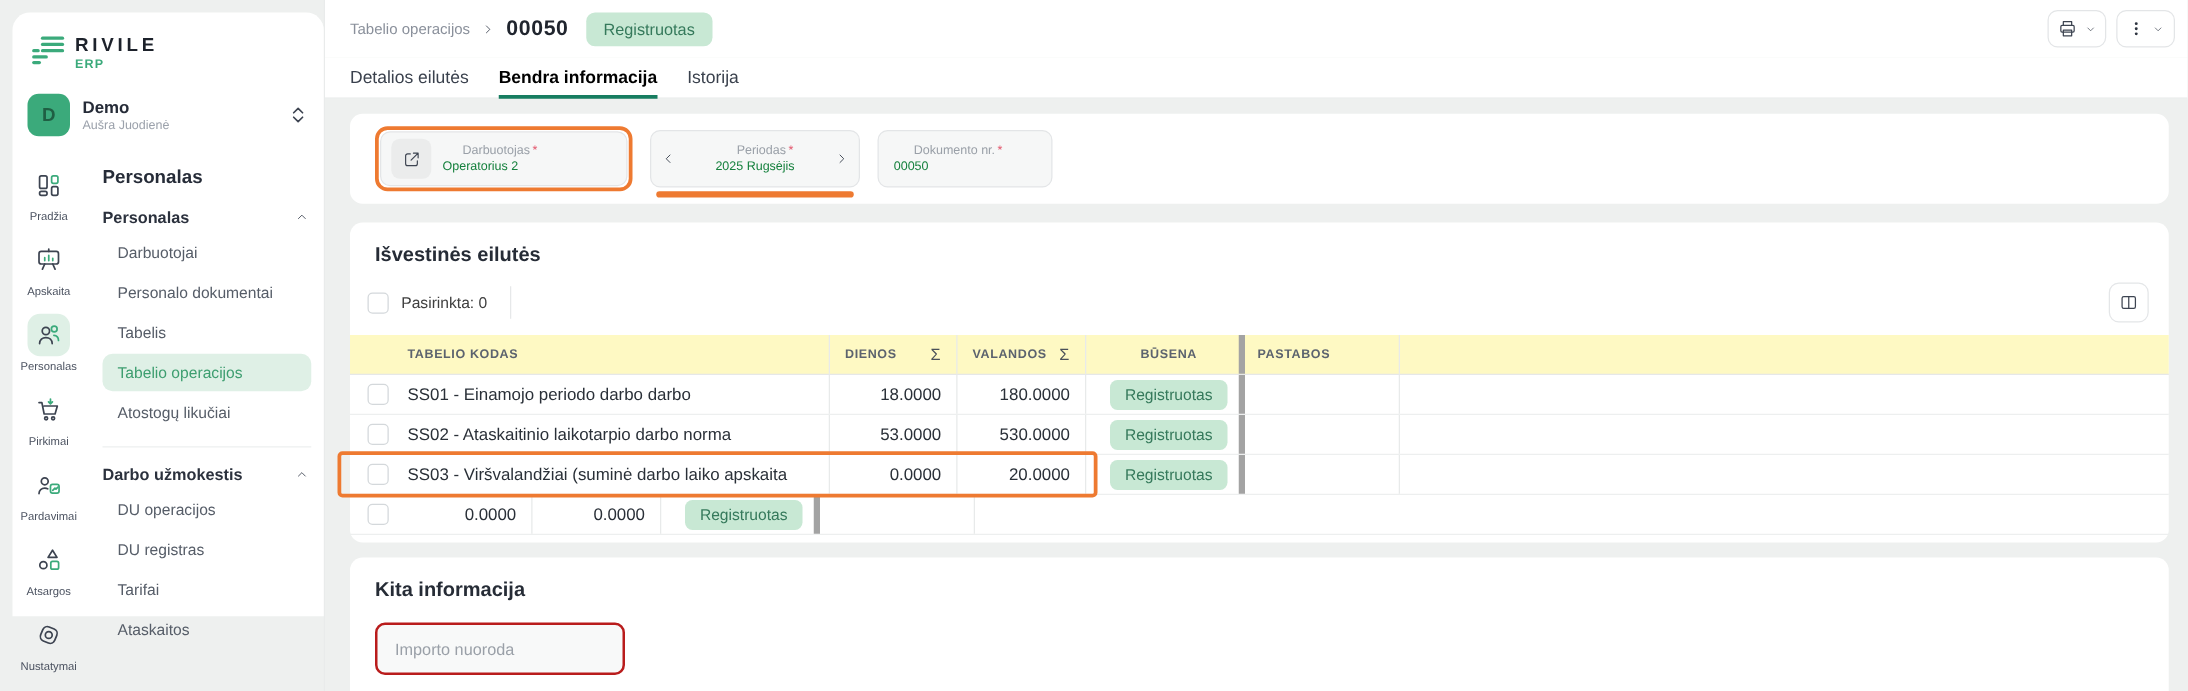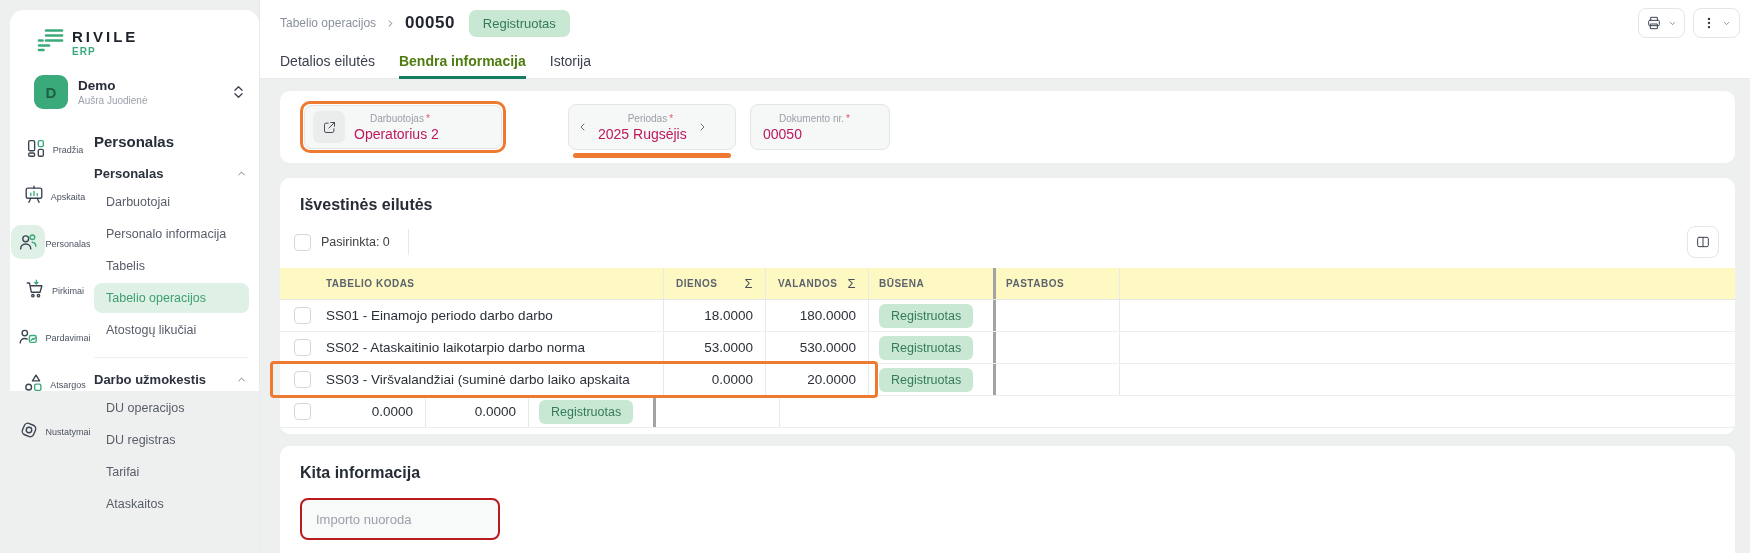--- a/index.html
+++ b/index.html
@@ -15,36 +15,36 @@
     --active-bg:#DFF0E6; --active-text:#3E9E70;
     --ink:#22283100; --muted:#8A909B; --line:#E7E9EB;
     --orange:#EE7A31; --field-bg:#F6F7F7; --tabline:#177D60;
   }
   svg { display:block; }
   .st { fill:none; stroke:#3D4451; stroke-width:1.5; stroke-linecap:round; stroke-linejoin:round; }
   .gacc { stroke:var(--green); }
 
   
   .sidebar {
-    position:absolute; left:10px; top:10px; width:249px; height:381px;
-    background:#fff; border-radius:14px 14px 0 0; z-index:5;padding-left:12px;
+    position:absolute; left:10px; top:10px; width:249px; height:483px;
+    background:#fff; border-radius:14px 14px 0 0; z-index:5;
   }
   .logo-row { display:flex; align-items:flex-start; gap:8px; padding:16px 0 0 14px; }
   .brand { font-size:15px; font-weight:700; letter-spacing:3px; color:#1D222B; margin-top:2px; }
   .brand-sub { font-size:10px; font-weight:700; letter-spacing:1px; color:var(--green); margin-top:1px; }
   .user-row { position:relative; display:flex; align-items:center; gap:10px; margin:18px 12px 0 12px; }
   .avatar { width:34px; height:34px; border-radius:9px; background:var(--green); color:#1F5F43;
             font-size:15px; font-weight:700; display:flex; align-items:center; justify-content:center; }
   .user-name { font-size:13.5px; font-weight:700; color:#262C38; }
   .user-sub { font-size:10px; color:#9BA1AB; margin-top:2px; }
   .user-expander { position:absolute; right:2px; top:9px; }
 
   .sidebar-body { display:flex; margin-top:14px; }
   .rail { width:58px; display:flex; flex-direction:column; align-items:center; gap:13px; padding-top:8px; }
-  .rail-item { display:flex; flex-direction:row; align-items:center; cursor:pointer; }
+  .rail-item { display:flex; flex-direction:column; align-items:center; cursor:pointer; }
   .rail-ico { width:34px; height:34px; border-radius:10px; display:flex; align-items:center; justify-content:center; }
   .rail-item.active .rail-ico { background:var(--active-bg); }
   .rail-label { font-size:9px; color:#4B5260; margin-top:3px; }
 
   .menu { flex:1; padding:4px 8px 0 14px; }
   .menu-heading { font-size:15px; font-weight:700; color:#262C38; margin:6px 0 16px 0; }
   .menu-section-title { display:flex; align-items:center; justify-content:space-between;
     font-size:13px; font-weight:700; color:#2B313D; cursor:pointer; padding-right:4px; }
   .menu-items { margin-top:6px; }
   .menu-item { font-size:12.5px; color:#565D68; padding:8px 8px 8px 12px; margin:2px 2px 2px 0;
@@ -62,39 +62,39 @@
   .badge { background:var(--badge-bg); color:var(--badge-text); font-size:13px; font-weight:500;
     border-radius:7px; padding:6px 14px; margin-left:14px; }
   .topbar-actions { margin-left:auto; display:flex; gap:8px; }
   .hbtn { width:47px; height:30px; background:#fff; border:1px solid #E3E5E7; border-radius:8px;
     display:flex; align-items:center; justify-content:center; gap:6px; cursor:pointer; }
 
   .tabs { height:33px; background:#fff; border-bottom:1px solid #E8EAEA; display:flex; gap:24px;
     padding-left:20px; }
   .tab { display:flex; align-items:center; font-size:14px; color:#3A414D; cursor:pointer;
     border-bottom:3px solid transparent; margin-bottom:-1px; }
-  .tab.active { font-weight:700; color:#4d7c0f; border-bottom-color:var(--tabline); }
+  .tab.active { font-weight:700; color:#000000; border-bottom-color:var(--tabline); }
 
   .content { padding:12px 16px 0 20px; height:474px; }
   .card { background:#fff; border-radius:10px; width:1455px; }
   .card h2 { font-size:16px; font-weight:700; color:#262C36; padding:18px 0 0 20px; }
 
   
   .form-card { height:72px; display:flex; align-items:center; gap:14px; padding:0 20px; margin-bottom:15px; }
   .field { background:var(--field-bg); border:1px solid #E3E5E7; border-radius:8px; height:46px;
     display:flex; align-items:center; padding:0 12px; gap:9px; position:relative; cursor:pointer; }
   .f-ico { width:32px; height:32px; border-radius:7px; background:#EBECEC; display:flex;
     align-items:center; justify-content:center; margin-left:-4px; }
   .f-label { font-size:10px; color:#9AA0A8;padding-left:16px; }
   .req { color:#E2556B; font-size:10px; margin-left:2px; }
-  .f-value { font-size:14px; color:#be185d; margin-top:2px; }
+  .f-value { font-size:10px; color:#15803d; margin-top:2px; }
   .annot-outline { border:3px solid var(--orange); border-radius:10px; padding:1px; }
   .annot-outline .field { height:44px; width:198px; }
   .field--w2 { width:172px; }
-  .field--period { width:168px; justify-content:flex-start; padding:0 8px;margin-left:48px; }
+  .field--period { width:168px; justify-content:space-between; padding:0 8px; }
   .field--period .f-txt { text-align:center; }
   .field--w4 { width:140px; }
   .field--w5 { width:150px; }
   .annot-underline { position:absolute; left:4px; right:4px; bottom:-9px; height:5px;
     background:var(--orange); border-radius:3px; }
 
   
   .table-card { padding-bottom:6px; }
   .toolbar { display:flex; align-items:center; height:32px; margin:12px 16px 10px 14px; }
   .cbx { width:17px; height:17px; border:1.5px solid #D4D8DB; border-radius:4px; background:#fff; cursor:pointer; }
@@ -105,21 +105,21 @@
 
   .tbl { width:100%; }
   .trow { display:flex; align-items:center; height:32px; border-bottom:1px solid #EDEFEF; position:relative; }
   .thead { background:#fef9c3; border-bottom:1px solid #E6E8E8; font-size:10px; font-weight:700;
     letter-spacing:.5px; color:#5C636E; }
   .tc { height:100%; display:flex; align-items:center; }
   .col-cb { width:44px; justify-content:center; }
   .col-code { width:340px; padding-left:2px; border-right:1px solid #E8EAEA; }
   .col-d { width:102px; border-right:1px solid #E8EAEA; justify-content:flex-end; padding:0 12px; }
   .col-v { width:103px; border-right:1px solid #E8EAEA; justify-content:flex-end; padding:0 12px; }
-  .col-b { width:127px; border-right:3px solid #a3a3a3; padding-left:10px; }
+  .col-b { width:127px; border-right:5px solid #a3a3a3; padding-left:10px;justify-content:center; }
   .col-p { width:124px; border-right:1px solid #E8EAEA; padding-left:10px; }
   .col-f { flex:1; }
   .thead .col-d, .thead .col-v { justify-content:space-between; }
   .tbody-row { font-size:13.5px; color:#2A3038; cursor:pointer; }
   .sum { font-size:13px; color:#4A5058; font-weight:400; }
   .row-badge { background:var(--badge-bg); color:var(--badge-text); font-size:12.5px;
     border-radius:6px; padding:5px 12px; }
   .annot-box { position:absolute; left:-10px; top:-3px; width:608px; height:37px;
     border:3px solid var(--orange); border-radius:4px; pointer-events:none; z-index:3; }
 
@@ -266,21 +266,21 @@
       <div class="menu-section-title">
         <span>Personalas</span>
         <span>
           <svg width="11" height="11" viewBox="0 0 24 24">
               <path class="st" stroke="#6B727D" stroke-width="2.4" d="M6 15l6-6 6 6"></path>
             </svg>
         </span>
       </div>
       <div class="menu-items">
         <div class="menu-item">Darbuotojai</div>
-        <div class="menu-item">Personalo informacija</div>
+        <div class="menu-item">Personalo dokumentai</div>
         <div class="menu-item">Tabelis</div>
         <div class="menu-item active">Tabelio operacijos</div>
         <div class="menu-item">Atostogų likučiai</div>
       </div>
 
       <div class="menu-divider"></div>
 
       <div class="menu-section-title">
         <span>Darbo užmokestis</span>
         <span>

